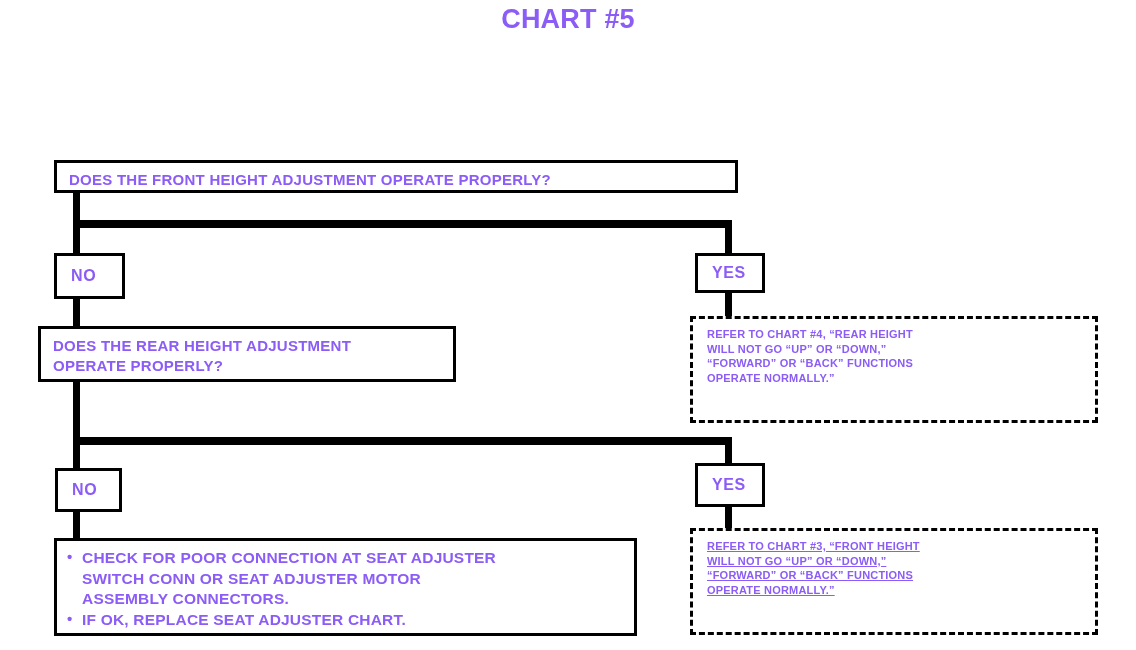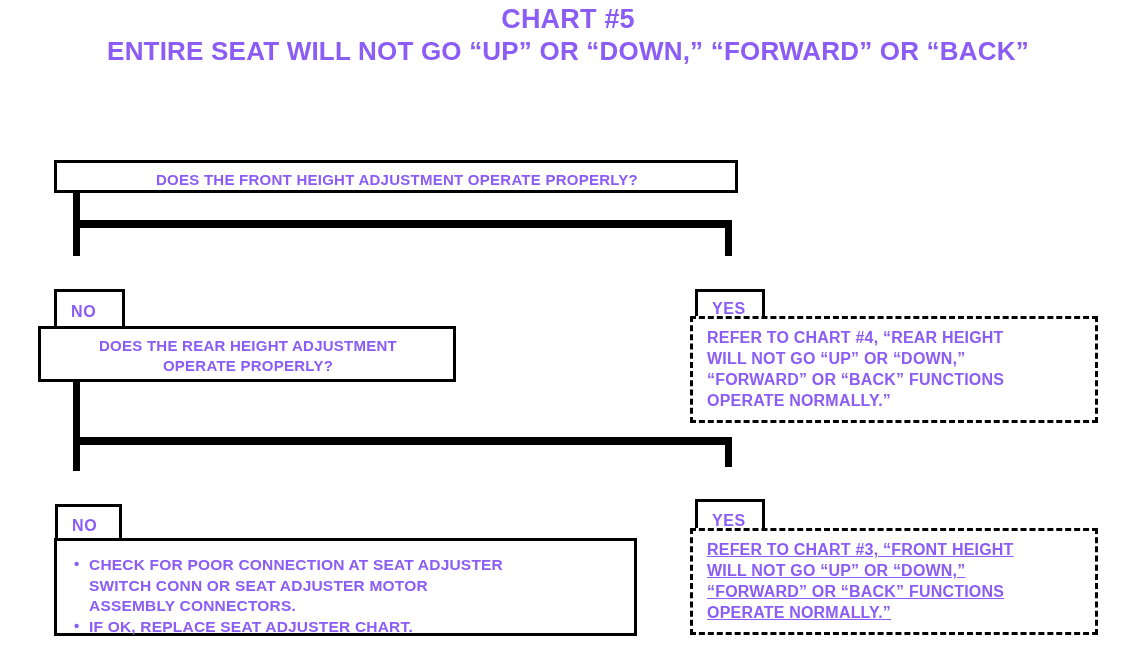--- a/index.html
+++ b/index.html
@@ -49,42 +49,41 @@
   }
   .node-text {
     font-weight: bold;
     font-size: 15.5px;
     line-height: 1.33;
     letter-spacing: 0.35px;
     white-space: pre-line;
   }
 
   
-  .q-box { padding: 7px 10px 7px 12px; text-align: center; }
+  .q-box { padding: 7px 10px 7px 12px; }
   .q-box .node-text { font-size: 15px; letter-spacing: 0.25px; }
 
   
   .yn-box {
     display: flex;
     align-items: center;
     padding-left: 14px;
-    margin-top: 36px;
   }
   .yn-box .node-text {
     font-size: 16px;
     letter-spacing: 0.6px;
   }
 
   
   .ref-box { padding: 8px 10px 8px 14px; }
-  .ref-box .node-text { font-size: 16px; line-height: 1.32; letter-spacing: 0.2px; }
+  .ref-box .node-text { font-size: 11px; line-height: 1.32; letter-spacing: 0.2px; }
 
   
   .act-box { padding: 7px 10px 7px 10px; }
-  .bullet-list { margin: 7px; padding: 0; list-style: none; }
+  .bullet-list { margin: 0; padding: 0; list-style: none; }
   .bullet-item {
     position: relative;
     padding-left: 15px;
     font-weight: bold;
     font-size: 15.5px;
     line-height: 1.33;
     letter-spacing: 0.2px;
     white-space: pre-line;
   }
   .bullet-item::before {
@@ -102,21 +101,20 @@
     z-index: 1;
   }
 </style>
 </head>
 <body>
 
 <div id="page">
 
   <div class="title-block">
     <div class="title-line title-main">CHART #5</div>
-    <div class="title-line title-sub-1">ENTIRE SEAT WILL NOT GO “UP” OR “DOWN,” “FORWARD” OR “BACK”</div>
   </div>
 
   <div class="conn" style="left:73px;  top:190px; width:7px;   height:36px;"></div>
 
   <div class="conn" style="left:73px;  top:220px; width:659px; height:8px;"></div>
 
   <div class="conn" style="left:73px;  top:220px; width:7px;   height:36px;"></div>
 
   <div class="conn" style="left:725px; top:220px; width:7px;   height:36px;"></div>
 

